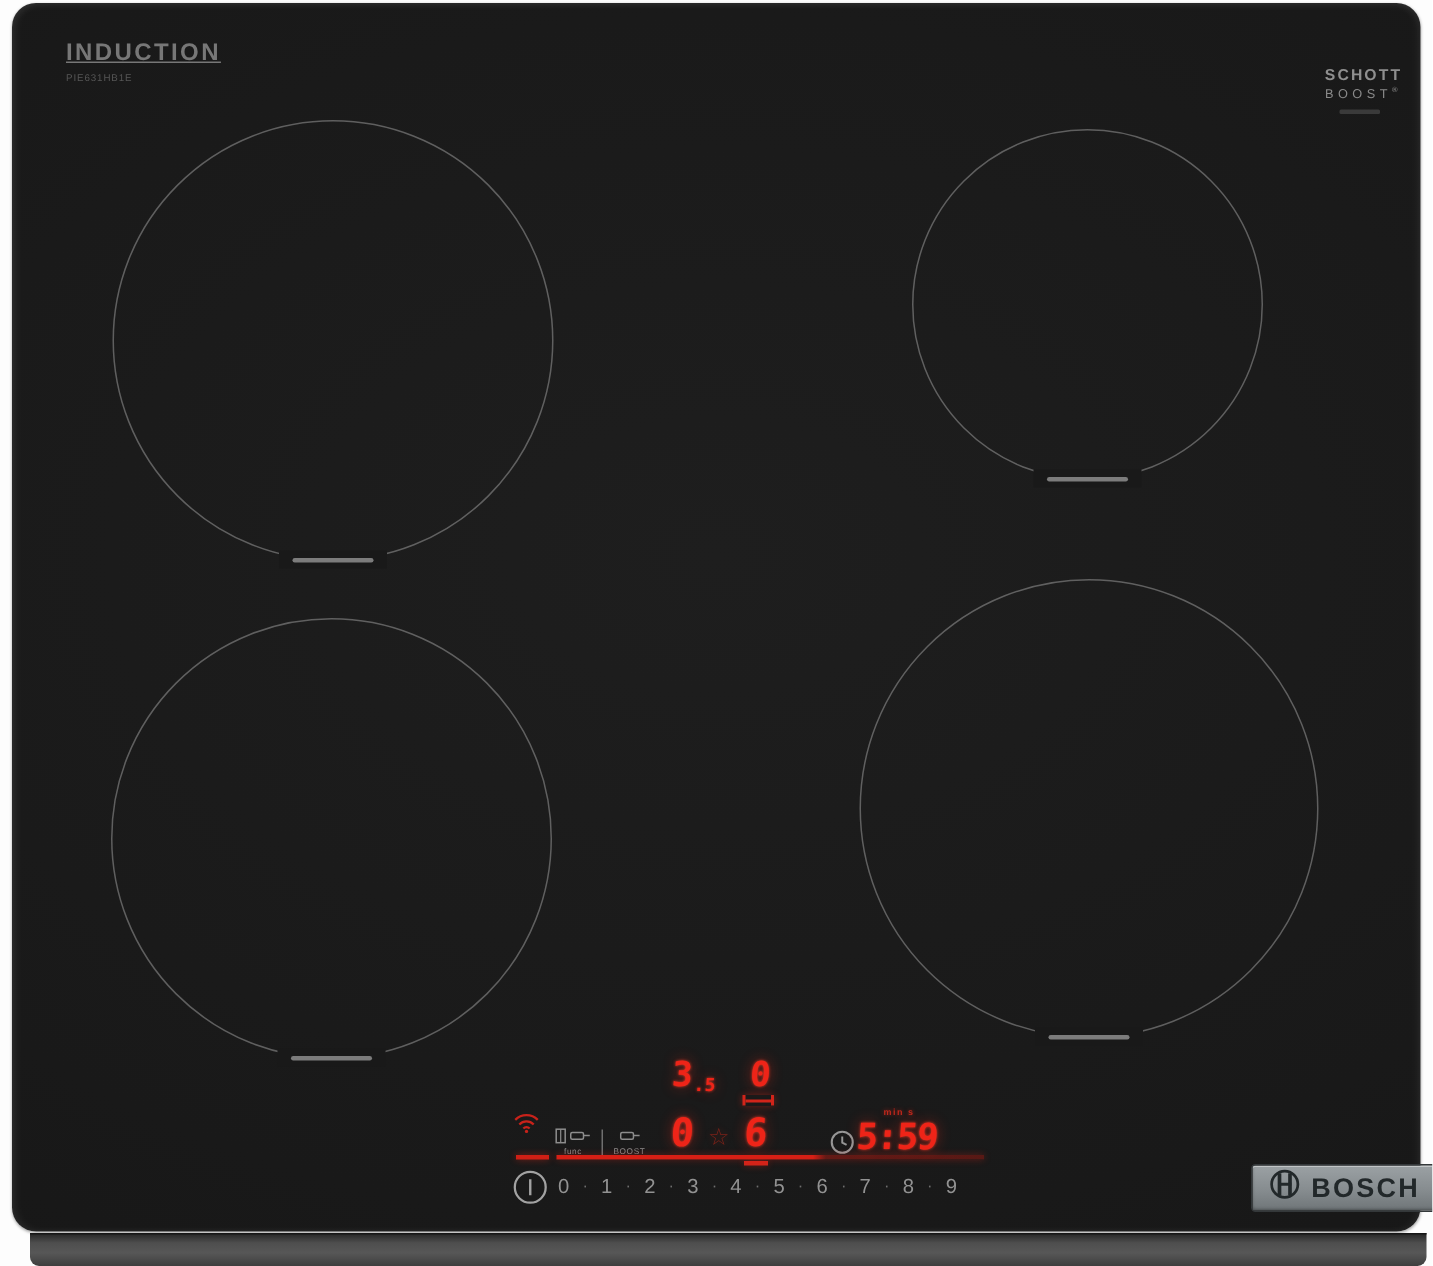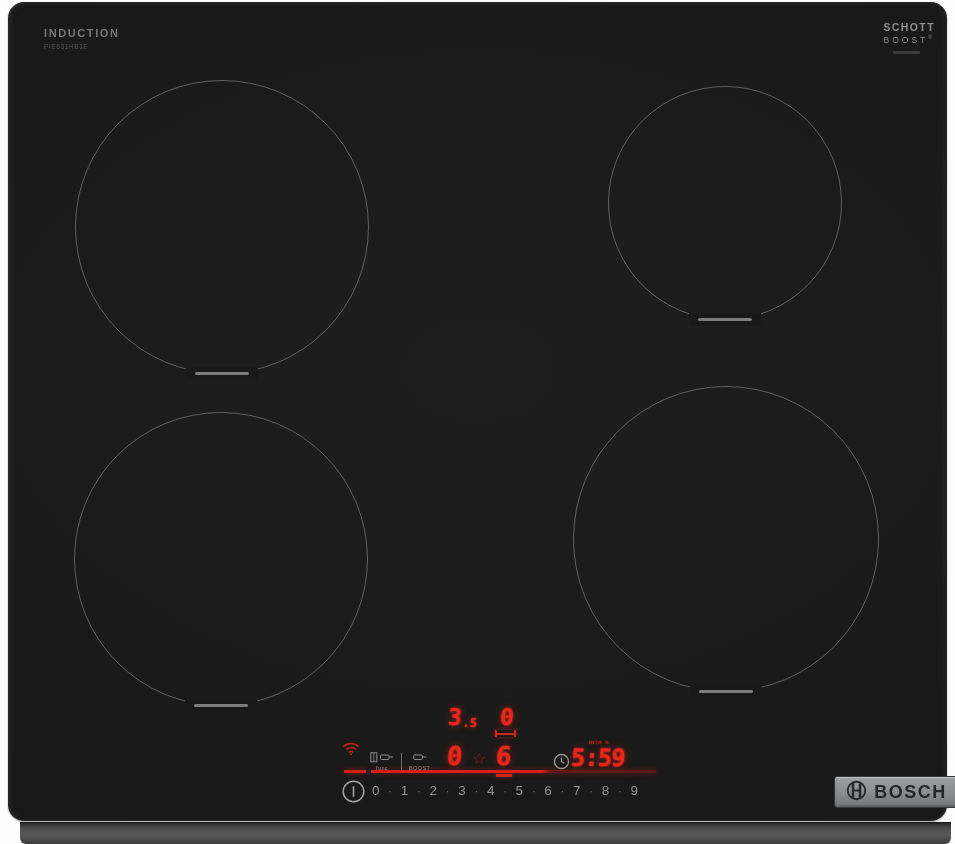--- a/index.html
+++ b/index.html
@@ -9,23 +9,23 @@
   
   .hob{position:absolute;left:8px;top:2px;width:939px;height:819px;border-radius:16px;
        background:radial-gradient(130% 100% at 50% 45%, #1e1e1e 0%, #191919 55%, #141414 100%);
        box-shadow:inset 3px 0 7px -2px rgba(255,255,255,.10),
                   inset -3px 0 7px -2px rgba(255,255,255,.07),
                   inset 0 3px 7px -2px rgba(255,255,255,.06),
                   0 1px 2px rgba(0,0,0,.35);}
 
   
   .brand-tl{position:absolute;left:36px;top:25px;color:#7d7d7d;}
-  .brand-tl .type{font-size:11px;letter-spacing:1.6px;font-weight:bold;color:#777;}
+  .brand-tl .type{font-size:16px;letter-spacing:1.6px;font-weight:bold;color:#777;text-decoration:underline;}
   .brand-tl .model{font-size:6.5px;letter-spacing:.6px;color:#565656;margin-top:4px;}
-  .brand-tr{position:absolute;right:12px;top:19px;text-align:right;width:52px;color:#9a9a9a;}
+  .brand-tr{position:absolute;right:12px;top:42px;text-align:center;width:52px;color:#9a9a9a;}
   .brand-tr .schott{font-size:10.5px;font-weight:bold;letter-spacing:1.4px;color:#8f8f8f;}
   .brand-tr .ceran{font-size:8.5px;letter-spacing:3px;color:#8a8a8a;margin-top:1px;white-space:nowrap;}
   .brand-tr .reg{font-size:5px;vertical-align:super;}
   .fineprint{width:27px;height:3px;border-radius:1px;background:#3a3a3a;margin:6px 0 0 10px;}
 
   
   .zone{position:absolute;border:1.6px solid rgba(190,190,190,.42);border-radius:50%;}
   .zone.rl{left:67px;top:78px;width:292px;height:292px;}
   .zone.rr{left:600px;top:84px;width:232px;height:232px;}
   .zone.fl{left:66px;top:410px;width:292px;height:292px;}

